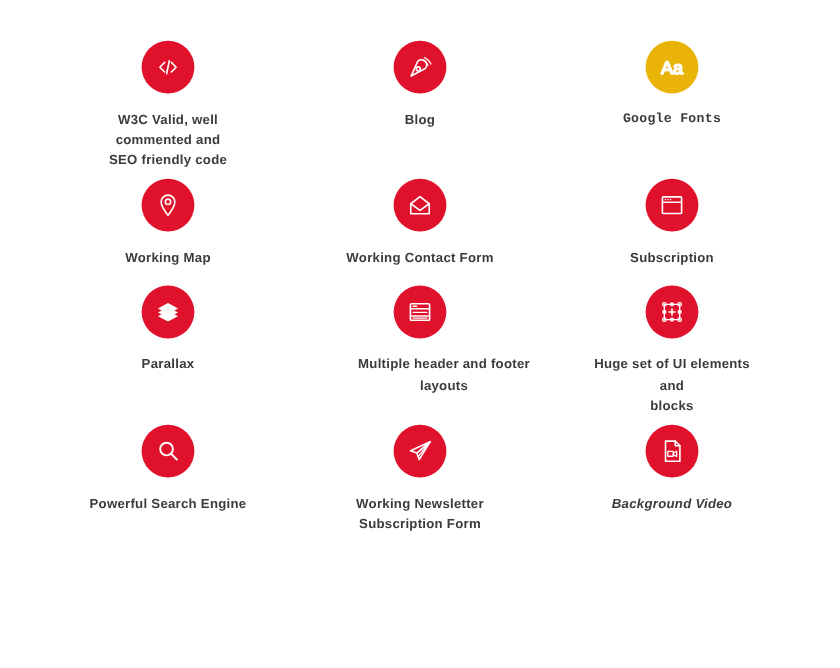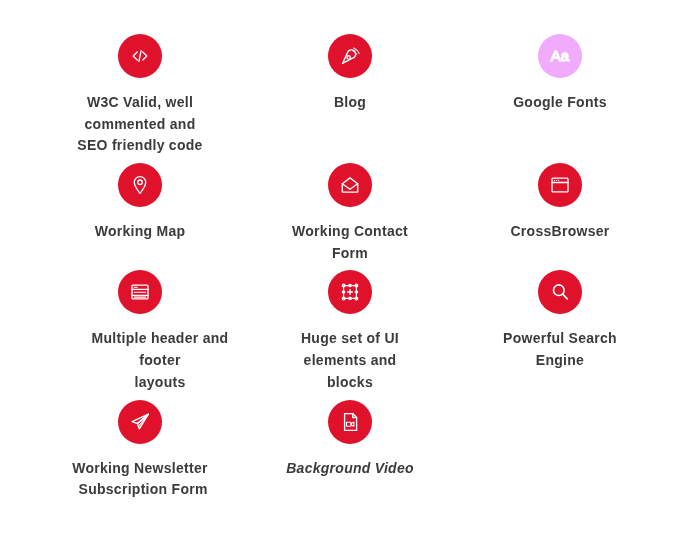--- a/index.html
+++ b/index.html
@@ -66,21 +66,21 @@
   }
   .glyph-text {
     font-family: "Liberation Sans", sans-serif;
     font-size: 15px;
     fill: #ffffff;
     stroke: none;
     letter-spacing: 0px;
   }
   .feature-label {
     margin-top: 14px;
-    font-size: 14px;
+    font-size: 11px;
     line-height: 1.55;
     font-weight: 700;
     color: #3b3b3d;
     text-align: center;
     max-width: 150px;
     letter-spacing: 0.02em;
     white-space: pre-line;
   }
 </style>
 </head>
@@ -108,26 +108,26 @@
         <path d="M4.6 19.4 L9.3 9.0 a4.2 4.2 0 1 1 5.1 5.1 z"></path>
         <circle cx="10.6" cy="13.4" r="1.65"></circle>
         <path class="thin" d="M14.6 6.4 a7.3 7.3 0 0 1 4.0 4.0"></path>
         <path class="thin" d="M15.6 4.0 a9.9 9.9 0 0 1 5.4 5.4"></path>
       </svg>
     </div>
     <div class="feature-label" style="color: rgb(59, 59, 61); text-align: right;">Blog</div>
   </div>
 
   <div class="feature">
-    <div class="icon-circle" style="background: #f0abfc;">
+    <div class="icon-circle" style="background: #eab308;">
       <svg viewBox="0 0 24 24" aria-hidden="true">
         <text class="glyph-text" x="12" y="17.4" text-anchor="middle">Aa</text>
       </svg>
     </div>
-    <div class="feature-label" style="color: rgb(59, 59, 61);">Google Fonts</div>
+    <div class="feature-label" style="color: rgb(59, 59, 61); font-family: Liberation Mono, monospace;">Google Fonts</div>
   </div>
 
   <div class="feature">
     <div class="icon-circle" style="background: rgb(224, 17, 43);">
       <svg viewBox="0 0 24 24" aria-hidden="true">
         <path d="M12 3.6 a5.7 5.7 0 0 1 5.7 5.7 c0 3.9 -5.7 11.1 -5.7 11.1 s-5.7 -7.2 -5.7 -11.1 A5.7 5.7 0 0 1 12 3.6 z"></path>
         <circle cx="12" cy="9.2" r="2.25"></circle>
       </svg>
     </div>
     <div class="feature-label" style="color: rgb(59, 59, 61);">Working Map</div>
@@ -146,24 +146,34 @@
   <div class="feature">
     <div class="icon-circle" style="background: rgb(224, 17, 43);">
       <svg viewBox="0 0 24 24" aria-hidden="true">
         <rect x="4.0" y="5.1" width="16" height="13.8" rx="0.9"></rect>
         <line x1="4.0" y1="9.5" x2="20.0" y2="9.5"></line>
         <circle class="solid" cx="6.5" cy="7.3" r="0.62"></circle>
         <circle class="solid" cx="8.6" cy="7.3" r="0.62"></circle>
         <circle class="solid" cx="10.7" cy="7.3" r="0.62"></circle>
       </svg>
     </div>
-    <div class="feature-label" style="color: rgb(59, 59, 61);">CrossBrowser</div>
-  </div>
-
-
+    <div class="feature-label" style="color: rgb(59, 59, 61);">Subscription</div>
+  </div>
+
+
+  <div class="feature">
+    <div class="icon-circle" style="background: rgb(224, 17, 43);">
+      <svg viewBox="0 0 24 24" aria-hidden="true">
+        <polygon class="solid" points="12,4.6 20.4,9.1 12,13.6 3.6,9.1"></polygon>
+        <polygon class="solid" points="12,11.0 20.4,15.5 12,20.0 3.6,15.5"></polygon>
+        <polygon class="solid" points="12,8.0 20.4,12.4 12,16.9 3.6,12.4"></polygon>
+      </svg>
+    </div>
+    <div class="feature-label" style="color: rgb(59, 59, 61);">Parallax</div>
+  </div>
 
   <div class="feature">
     <div class="icon-circle" style="background: rgb(224, 17, 43);">
       <svg viewBox="0 0 24 24" aria-hidden="true">
         <rect x="4.0" y="5.1" width="16" height="13.8" rx="0.9"></rect>
         <line x1="4.0" y1="9.3" x2="20.0" y2="9.3"></line>
         <line x1="4.0" y1="15.3" x2="20.0" y2="15.3"></line>
         <line class="thin" x1="6.2" y1="7.2" x2="9.3" y2="7.2"></line>
         <line class="thin" x1="6.2" y1="12.3" x2="17.8" y2="12.3"></line>
         <line class="thin" x1="6.2" y1="17.1" x2="17.8" y2="17.1"></line>
@@ -204,21 +214,21 @@
   </div>
 
   <div class="feature">
     <div class="icon-circle" style="background: rgb(224, 17, 43);">
       <svg viewBox="0 0 24 24" aria-hidden="true">
         <path d="M20.4 4.2 L4.1 11.6 l5.3 1.9 z"></path>
         <path d="M20.4 4.2 L9.4 13.5 l1.9 5.4 z"></path>
         <line class="thin" x1="20.4" y1="4.2" x2="10.7" y2="16.1"></line>
       </svg>
     </div>
-    <div class="feature-label" style="color: rgb(59, 59, 61); text-align: right;">Working Newsletter
+    <div class="feature-label" style="color: rgb(59, 59, 61);">Working Newsletter
 Subscription Form</div>
   </div>
 
   <div class="feature">
     <div class="icon-circle" style="background: rgb(224, 17, 43);">
       <svg viewBox="0 0 24 24" aria-hidden="true">
         <path d="M6.6 3.6 h8.1 l3.9 3.9 v12.9 h-12 z"></path>
         <polyline points="14.7,3.6 14.7,7.5 18.6,7.5"></polyline>
         <rect class="thin" x="8.5" y="12.2" width="4.6" height="4.0" rx="0.5"></rect>
         <polygon class="thin" points="13.1,13.5 15.9,12.1 15.9,16.3 13.1,14.9"></polygon>

